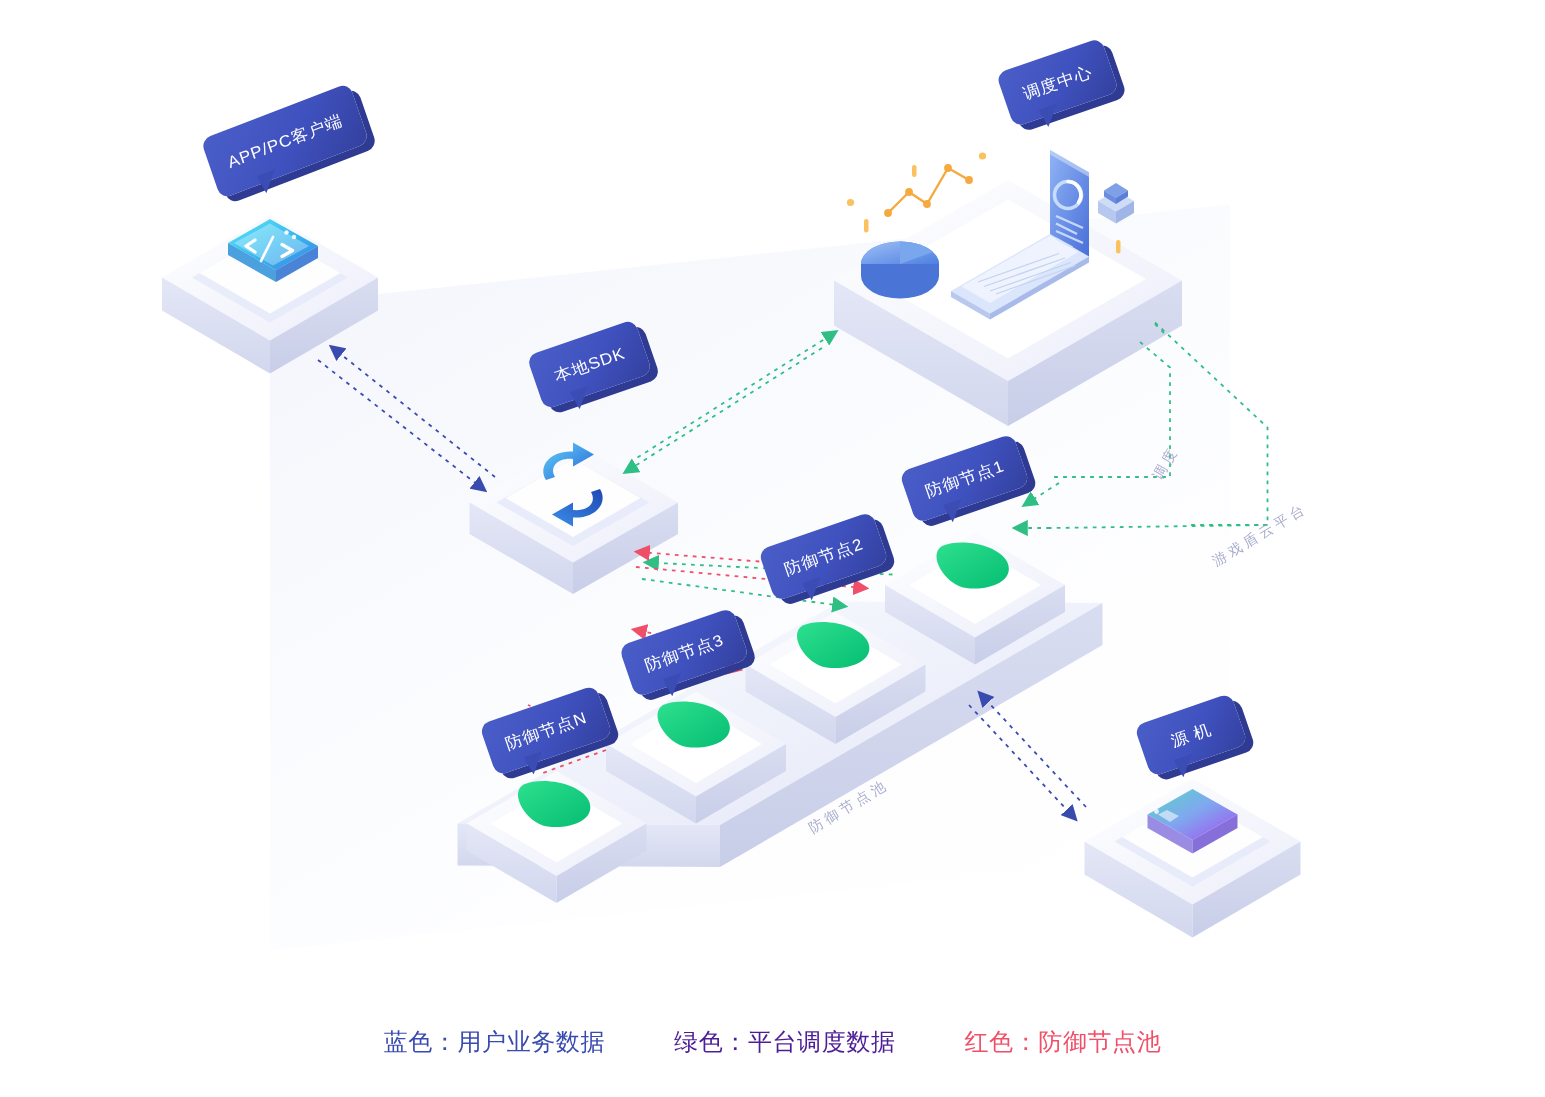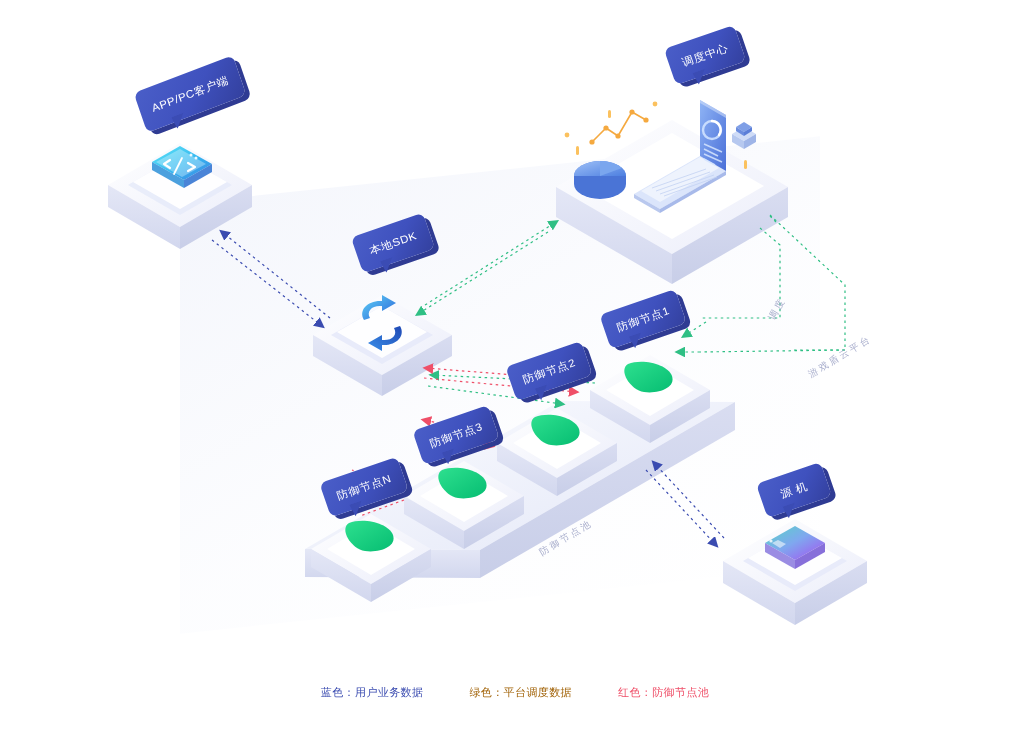--- a/index.html
+++ b/index.html
@@ -49,21 +49,21 @@
     font-size:9.5px;
     letter-spacing:2.5px;
     white-space:nowrap;
     opacity:.85;
   }
 
   
   #legend{
     position:absolute;left:0;top:685px;width:1030px;
     display:flex;justify-content:center;gap:46px;
-    font-size:11px;letter-spacing:.4px;
+    font-size:16px;letter-spacing:.4px;
   }
   #legend .item{white-space:nowrap;}
 </style>
 </head>
 <body>
 
 <div id="stage">
 
   <div class="bg-wash"></div>
 
@@ -367,21 +367,21 @@
   </div>
 
   <div class="iso-note" style="left:537px;top:548px;transform:rotate(-31deg);transform-origin:0 0;">
     <span>防御节点池</span>
   </div>
 
   <div id="legend">
     <div class="item" style="color:#3a4bb0;">
       <span>蓝色：用户业务数据</span>
     </div>
-    <div class="item" style="color:#a16207;">
+    <div class="item" style="color:#4c1d95;">
       <span>绿色：平台调度数据</span>
     </div>
     <div class="item" style="color:#ef4f68;">
       <span>红色：防御节点池</span>
     </div>
   </div>
 
 </div>
 
 </body></html>

